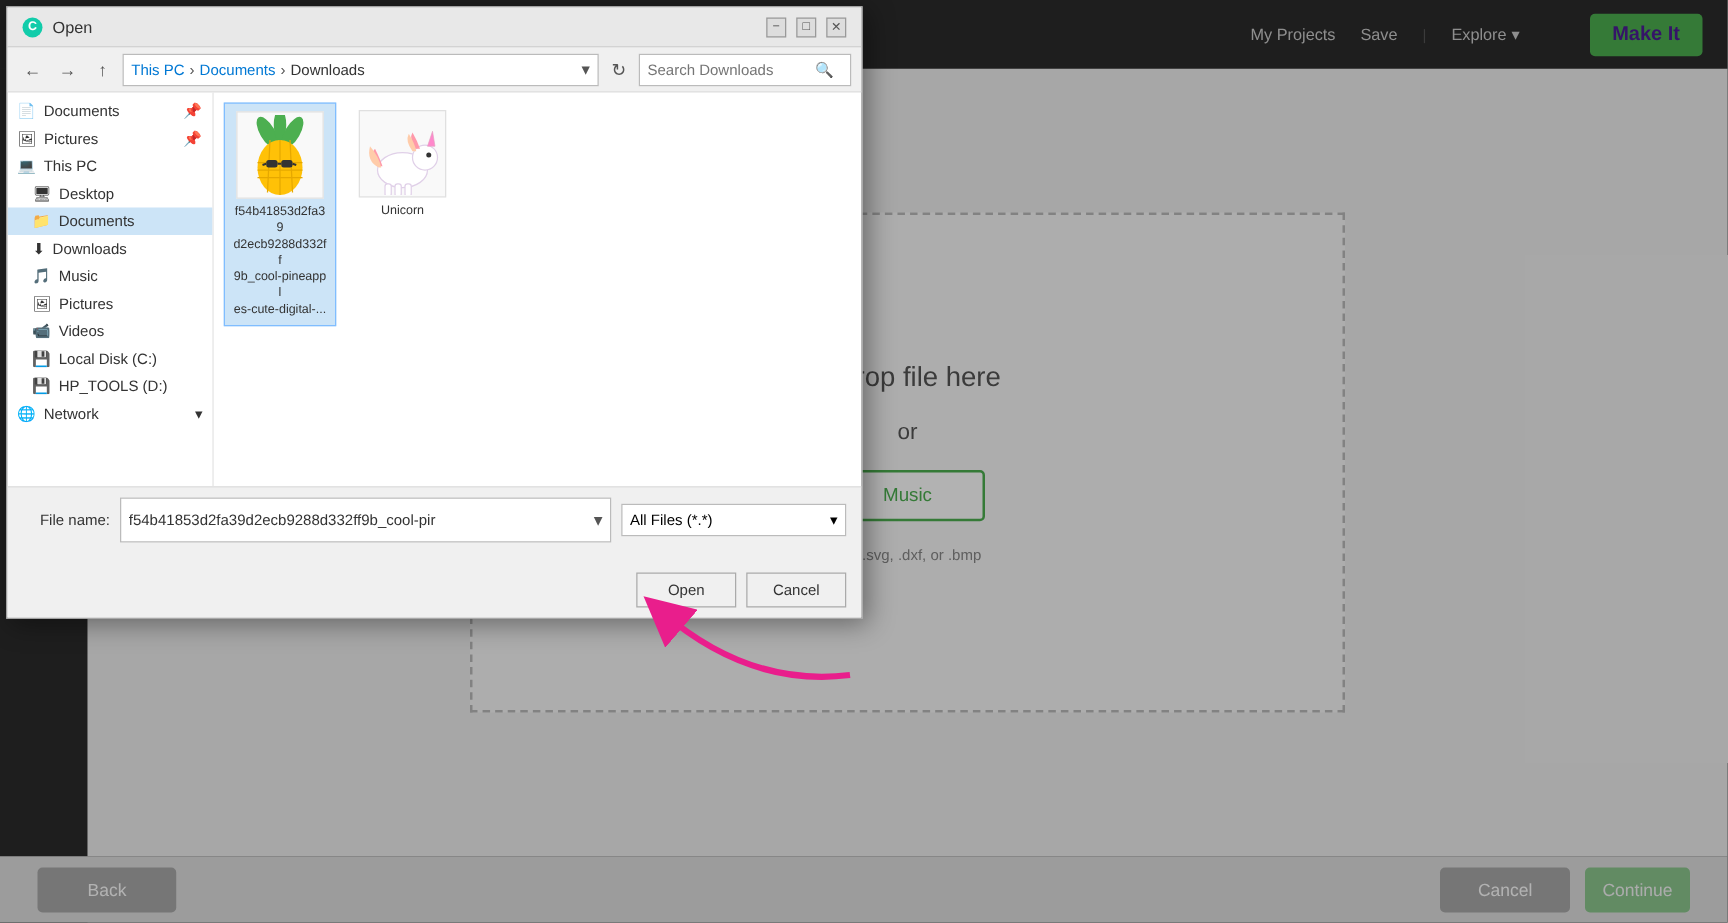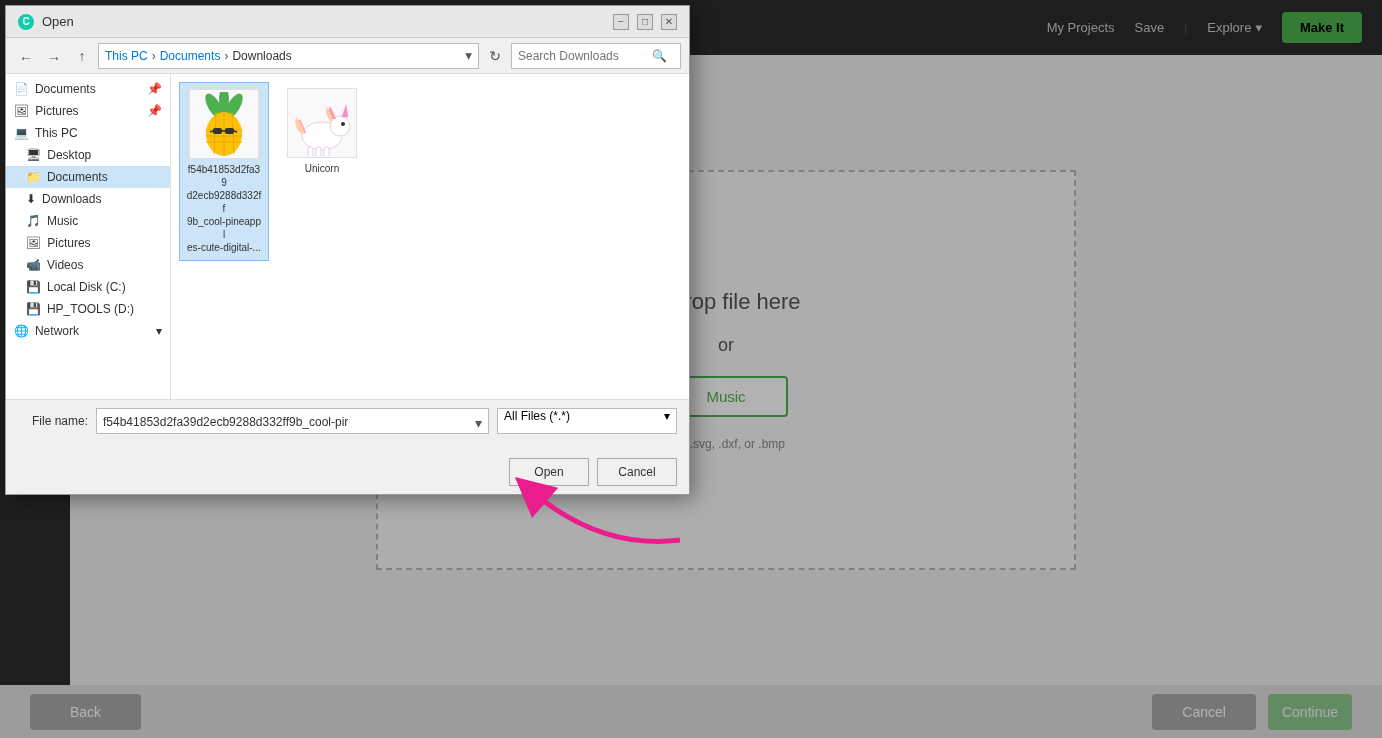--- a/index.html
+++ b/index.html
@@ -19,22 +19,22 @@
       padding: 0 20px; gap: 20px;
     }
     .top-nav-item {
       color: #ccc; font-size: 13px; cursor: pointer;
     }
     .top-nav-sep { color: #555; }
     .top-nav-explore {
       color: #ccc; font-size: 13px; cursor: pointer; display: flex; align-items: center; gap: 4px;
     }
     .make-it-btn {
-      background: #4caf50; color: #000000; border: none; padding: 8px 18px;
-      border-radius: 4px; font-size: 13px; font-weight: bold; cursor: pointer;
+      background: #4caf50; color: #4c1d95; border: none; padding: 8px 18px;
+      border-radius: 4px; font-size: 16px; font-weight: bold; cursor: pointer; margin-left: 36px;
     }
 
     
     .left-sidebar {
       position: absolute; top: 55px; left: 0; width: 70px; height: 683px;
       background: #2b2b2b;
       display: flex; flex-direction: column; align-items: center; padding-top: 20px; gap: 30px;
     }
     .sidebar-icon {
       display: flex; flex-direction: column; align-items: center; gap: 4px;
@@ -227,29 +227,29 @@
     
     .dialog-bottom {
       background: #f0f0f0; border-top: 1px solid #ddd;
       padding: 8px 12px; display: flex; flex-direction: column; gap: 24px;
     }
     .filename-row {
       display: flex; align-items: center; gap: 8px;
     }
     .filename-label { font-size: 12px; color: #333; min-width: 70px; text-align: right; }
     .filename-input {
-      flex: 1; height: 26px; border: 1px solid #bbb; background: white;
+      flex: 1; height: 36px; border: 1px solid #bbb; background: white;
       padding: 6px 6px; font-size: 12px; outline: none;
-      display: flex; align-items: flex-start; justify-content: space-between;
+      display: flex; align-items: center; justify-content: space-between;
     }
     .filename-dropdown { background: none; border: none; font-size: 14px; cursor: pointer; color: #555; }
     .filetype-select {
       width: 180px; height: 26px; border: 1px solid #bbb; background: white;
       padding: 0 6px; font-size: 12px; outline: none;
-      display: flex; align-items: flex-start; justify-content: space-between;
+      display: flex; align-items: center; justify-content: space-between;
     }
     .dialog-action-row {
       display: flex; justify-content: flex-end; gap: 8px;
     }
     .dialog-open-btn {
       width: 80px; height: 28px; background: #f0f0f0; border: 1px solid #aaa;
       font-size: 12px; cursor: pointer; color: #333;
     }
     .dialog-cancel-btn {
       width: 80px; height: 28px; background: #f0f0f0; border: 1px solid #aaa;

